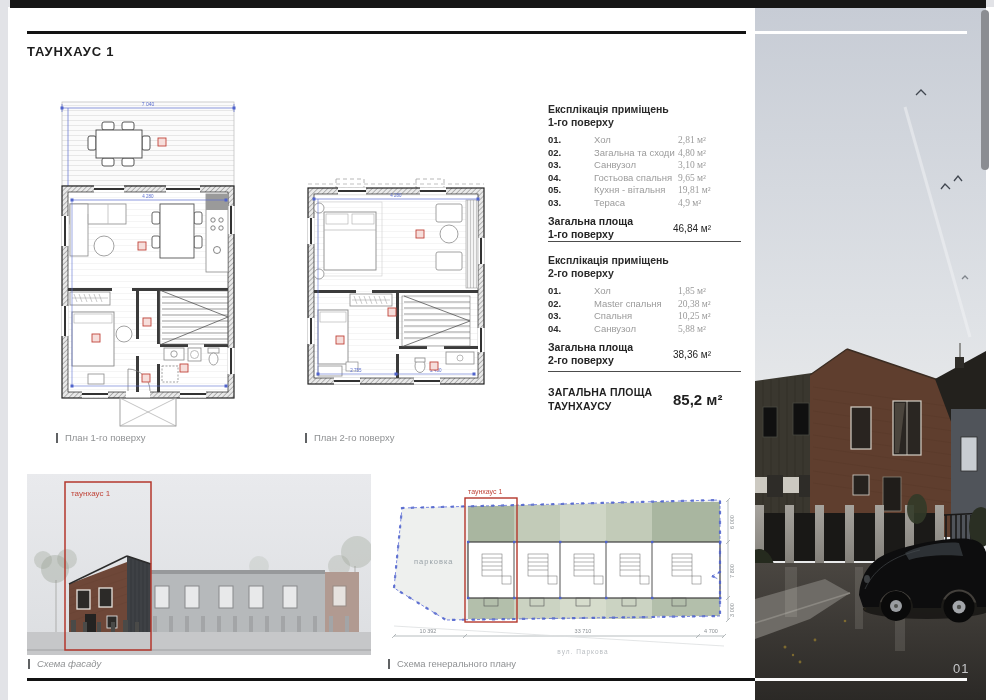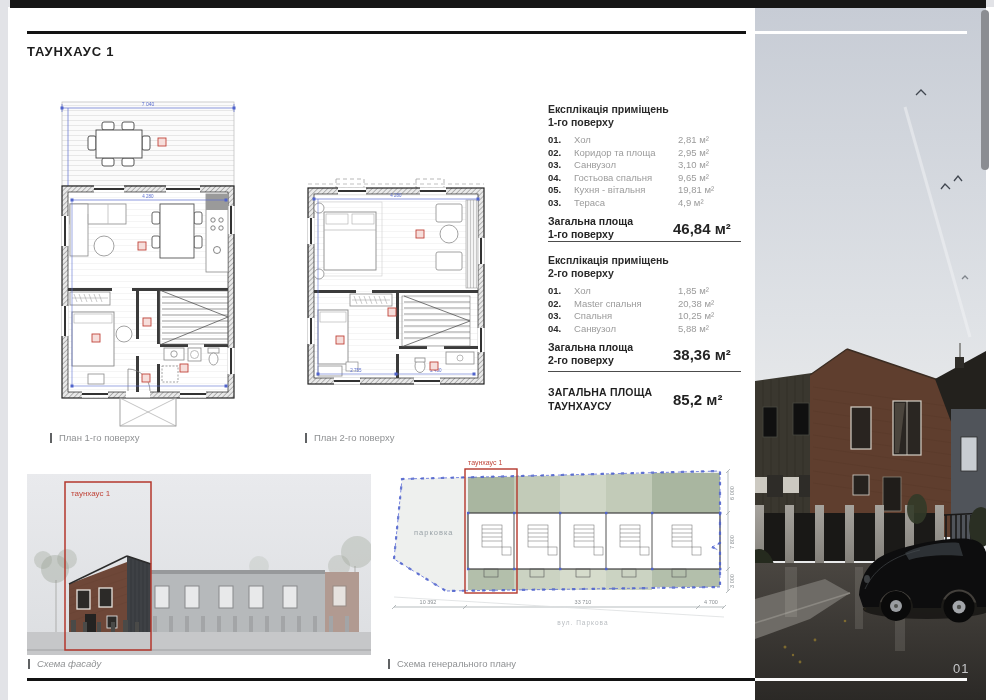--- a/index.html
+++ b/index.html
@@ -17,42 +17,42 @@
   .rule-bottom{position:absolute;left:27px;top:678px;width:728px;height:3px;background:#131313;z-index:4;}
   .rule-bottom-white{position:absolute;left:755px;top:678px;width:212px;height:3px;background:#fbfbfb;z-index:4;}
   .title{position:absolute;left:27px;top:44px;font-size:13px;font-weight:bold;letter-spacing:.8px;color:#1d1d1d;z-index:3;}
   .pagenum{position:absolute;left:953px;top:661px;font-size:13px;letter-spacing:1px;color:#c6c7c9;z-index:7;}
 
   .expl{position:absolute;left:548px;width:194px;z-index:3;}
   #expl1{top:103px;} #expl2{top:254px;}
   .expl-title{font-size:10.5px;font-weight:bold;line-height:12.5px;margin-bottom:6px;color:#2a2a2a;}
   .expl-row{display:flex;font-size:9.5px;line-height:12.5px;color:#9b9b9b;}
   .expl-row .num{width:26px;font-weight:bold;color:#2a2a2a;}
-  .expl-row .name{flex:1;}
-  .expl-row .area{width:64px;}
+  .expl-row .name{flex:1;margin-left:20px;}
+  .expl-row .area{width:64px;font-family:Liberation Serif, serif;}
   .expl-total{display:flex;margin-top:6px;align-items:center;}
   .expl-total .lbl{width:125px;font-size:10.5px;font-weight:bold;line-height:13px;color:#242424;}
-  .expl-total .val{font-size:15px;font-weight:bold;color:#242424;}
+  .expl-total .val{font-size:10px;font-weight:normal;color:#242424;}
   .divider{position:absolute;left:548px;width:193px;height:1px;background:#4c4c4c;z-index:3;}
   #div1{top:241px;} #div2{top:371px;}
   .grand{position:absolute;left:548px;top:386px;width:194px;display:flex;align-items:center;z-index:3;}
   .grand .lbl{width:125px;font-size:10.5px;font-weight:bold;line-height:13.5px;color:#1f1f1f;letter-spacing:.2px;}
   .grand .val{font-size:15px;font-weight:bold;color:#1f1f1f;}
 
   .caption{position:absolute;font-size:9.5px;color:#8f9193;border-left:2px solid #606264;padding-left:7px;line-height:10px;z-index:3;}
-  #cap-plan1{left:50px;top:433px;}
+  #cap-plan1{left:56px;top:433px;}
   #cap-plan2{left:305px;top:433px;}
   #cap-facade{left:28px;top:659px;font-style:italic;}
   #cap-site{left:388px;top:659px;}
 
   .svgbox{position:absolute;z-index:2;}
   #plan1{left:48px;top:96px;}
   #plan2{left:298px;top:178px;}
   #facade{left:27px;top:474px;}
-  #siteplan{left:388px;top:439px;}
+  #siteplan{left:388px;top:468px;}
   svg{display:block;font-family:"Liberation Sans",sans-serif;}
   svg text{font-family:"Liberation Sans",sans-serif;}
 </style>
 </head>
 <body>
 
 <div class="page"></div>
 <div class="topbar"></div>
 
 <div class="photo-right">
@@ -207,22 +207,22 @@
     <div>Експлікація приміщень</div>
     <div>1-го поверху</div>
   </div>
   <div class="expl-row">
       <span class="num">01.</span>
       <span class="name">Хол</span>
       <span class="area">2,81 м²</span>
     </div>
   <div class="expl-row">
       <span class="num">02.</span>
-      <span class="name">Коридор та площа</span>
-      <span class="area">2,95 м²</span>
+      <span class="name">Загальна та сходи</span>
+      <span class="area">4,80 м²</span>
     </div>
   <div class="expl-row">
       <span class="num">03.</span>
       <span class="name">Санвузол</span>
       <span class="area">3,10 м²</span>
     </div>
   <div class="expl-row">
       <span class="num">04.</span>
       <span class="name">Гостьова спальня</span>
       <span class="area">9,65 м²</span>

